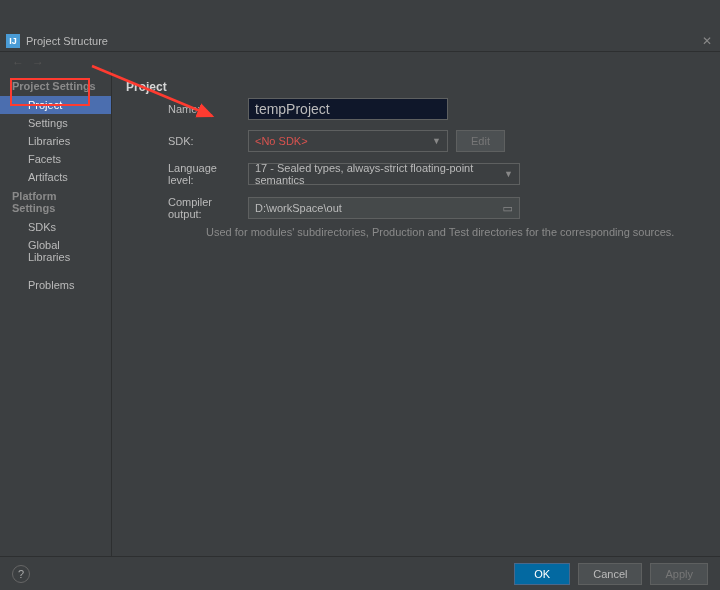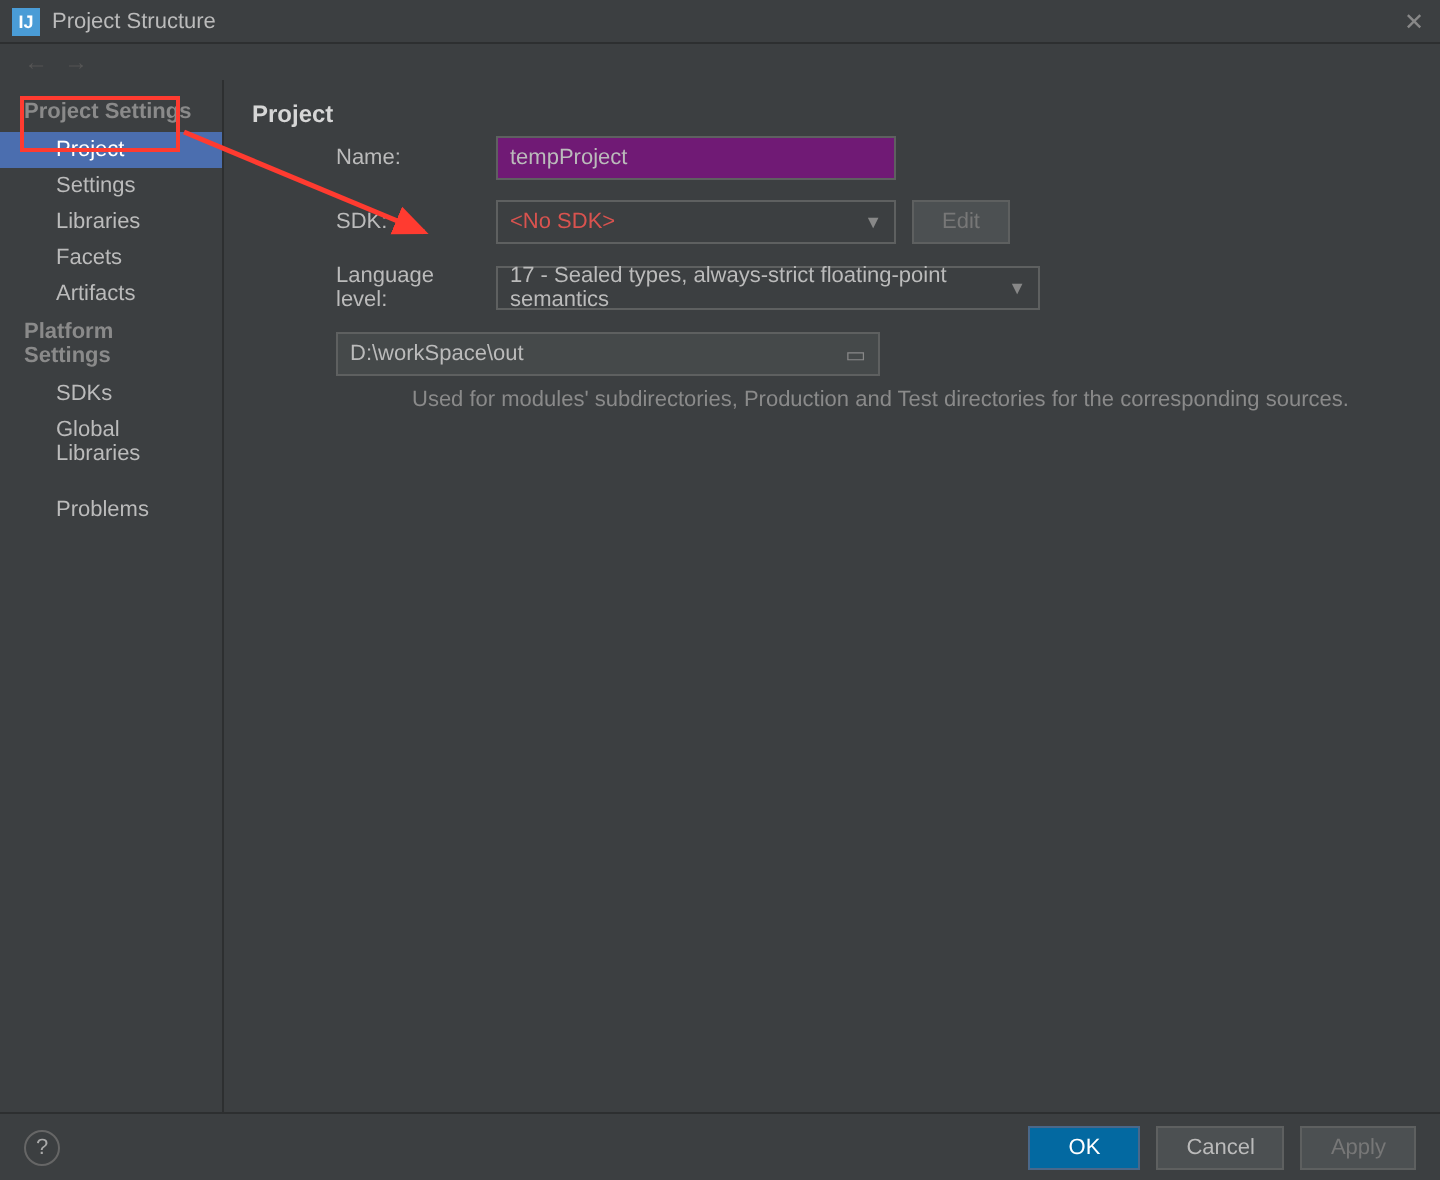--- a/index.html
+++ b/index.html
@@ -1,34 +1,34 @@
 <!DOCTYPE html>
 <html><head>
 <meta charset="utf-8">
 <style>
   * { box-sizing: border-box; margin: 0; padding: 0; font-family: "Segoe UI", Arial, sans-serif; }
   body { background: #3c3f41; color: #bbbbbb; font-size: 12px; width: 720px; height: 590px; overflow: hidden; position: relative; }
-  .titlebar { height: 22px; background: #3c3f41; display: flex; align-items: center; padding: 0 6px; border-bottom: 1px solid #2d2f30; }
+  .titlebar { height: 22px; background: #3c3f41; display: flex; align-items: center; padding: 0 6px; border-bottom: 1px solid #2d2f30; margin-top: 30px; }
   .titlebar .icon { width: 14px; height: 14px; background: #4a9cd6; display: inline-flex; align-items: center; justify-content: center; color: #fff; font-size: 9px; font-weight: bold; margin-right: 6px; }
   .titlebar .title { flex: 1; color: #bbbbbb; font-size: 11px; }
   .titlebar .close { width: 14px; text-align: center; color: #888; cursor: pointer; font-size: 12px; }
   .navrow { height: 18px; padding: 2px 12px; display: flex; gap: 8px; align-items: center; }
   .navrow .arrow { color: #555; font-size: 12px; }
   .body { display: flex; height: 516px; }
   .sidebar { width: 112px; background: #3c3f41; border-right: 1px solid #2d2f30; padding-top: 6px; position: relative; }
   .section-title { color: #8a8a8a; font-size: 11px; padding: 4px 12px 4px 12px; font-weight: bold; }
   .nav-item { padding: 3px 12px 3px 28px; cursor: pointer; color: #bbbbbb; font-size: 11px; }
   .nav-item.selected { background: #4b6eaf; color: #fff; }
   .red-box { position: absolute; border: 2px solid #ff3b30; pointer-events: none; }
   .main { flex: 1; background: #3c3f41; padding: 10px 20px 10px 14px; overflow: hidden; }
   .main h1 { font-size: 12px; font-weight: bold; color: #d6d6d6; margin-bottom: 4px; }
   .subtitle { font-size: 11px; color: #8a8a8a; margin-bottom: 14px; }
   .row { display: flex; align-items: center; margin-bottom: 10px; gap: 8px; margin-left: 42px; }
   .row label.fld { width: 72px; color: #bbbbbb; font-size: 11px; }
-  .textinput { background: #701a75; border: 1px solid #5e6060; color: #bbbbbb; padding: 3px 6px; font-size: 11px; height: 22px; width: 200px; }
+  .textinput { background: #0f172a; border: 1px solid #5e6060; color: #bbbbbb; padding: 3px 6px; font-size: 14px; height: 22px; width: 200px; }
   .select { background: #3c3f41; border: 1px solid #5e6060; color: #bbbbbb; padding: 3px 6px; font-size: 11px; height: 22px; width: 200px; display: flex; align-items: center; justify-content: space-between; cursor: pointer; }
   .select.wide { width: 272px; }
   .select .caret { color: #888; font-size: 9px; }
   .select .no-sdk { color: #d9534f; }
   .btn { background: #4c5052; border: 1px solid #5e6060; color: #bbbbbb; padding: 3px 14px; font-size: 11px; height: 22px; cursor: pointer; }
   .btn.disabled { color: #777; }
   .pathinput { background: #45494a; border: 1px solid #5e6060; color: #bbbbbb; padding: 3px 6px; font-size: 11px; height: 22px; width: 272px; display: flex; align-items: center; justify-content: space-between; }
   .folder-icon { color: #888; font-size: 11px; }
   .hint { font-size: 11px; color: #8a8a8a; margin-left: 80px; margin-top: -4px; }
   .footer { position: absolute; bottom: 0; left: 0; right: 0; height: 34px; border-top: 1px solid #2d2f30; display: flex; align-items: center; padding: 0 12px; background: #3c3f41; }
@@ -90,20 +90,21 @@
 
     <div class="row">
       <label class="fld">Language level:</label>
       <div class="select wide">
         <span>17 - Sealed types, always-strict floating-point semantics</span>
         <span class="caret">▼</span>
       </div>
     </div>
 
     <div class="row">
+      <label class="fld">Compiler output:</label>
       <div class="pathinput">
         <span>D:\workSpace\out</span>
         <span class="folder-icon">▭</span>
       </div>
     </div>
     <div class="hint">Used for modules' subdirectories, Production and Test directories for the corresponding sources.</div>
   </div>
 </div>
 
 <svg class="arrow-annot" style="left:88px; top:58px;" width="140" height="70">

